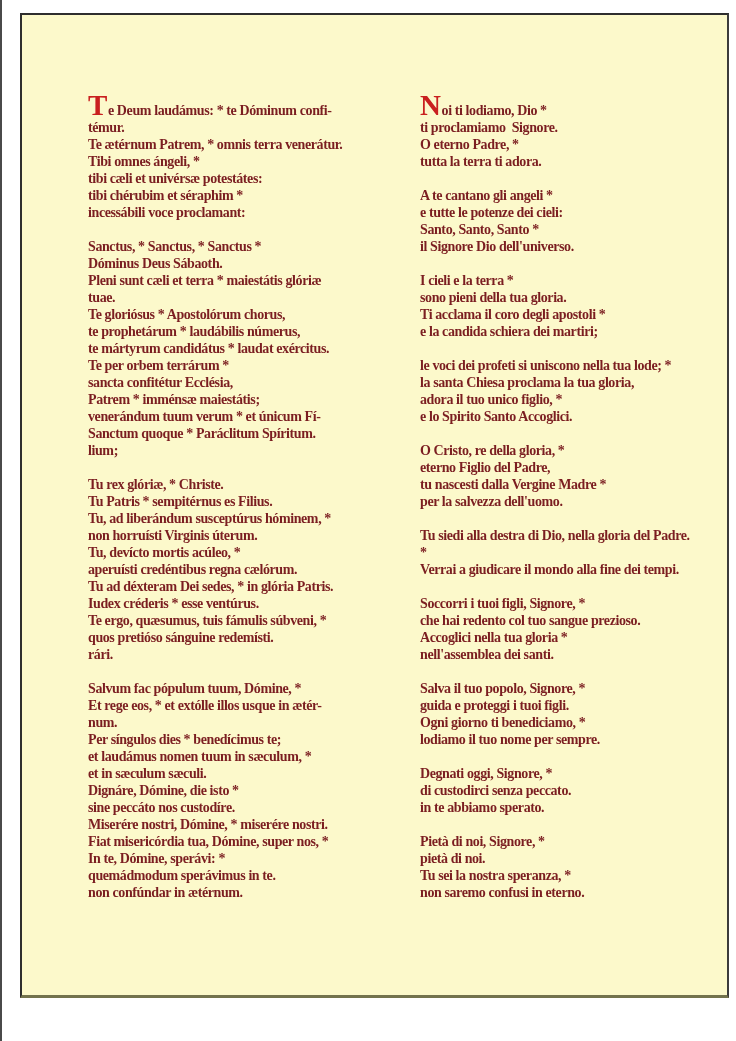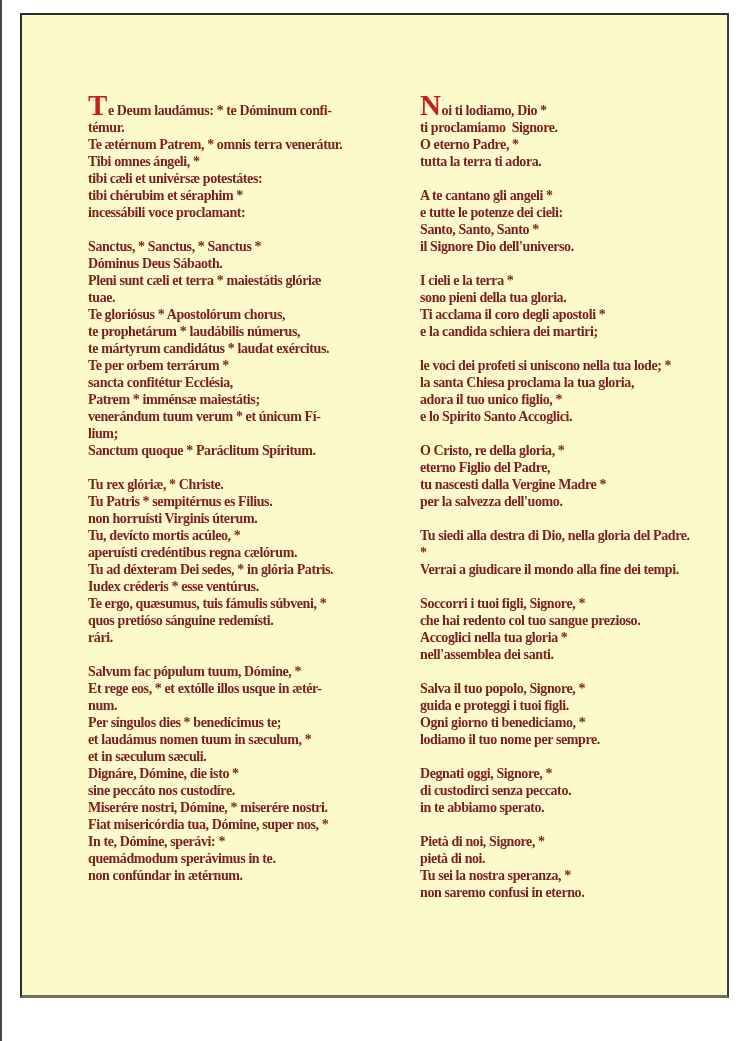--- a/index.html
+++ b/index.html
@@ -75,26 +75,27 @@
           <div class="line">Dóminus Deus Sábaoth.</div>
           <div class="line">Pleni sunt cæli et terra * maiestátis glóriæ</div>
           <div class="line">tuae.</div>
           <div class="line">Te gloriósus * Apostolórum chorus,</div>
           <div class="line">te prophetárum * laudábilis númerus,</div>
           <div class="line">te mártyrum candidátus * laudat exércitus.</div>
           <div class="line">Te per orbem terrárum *</div>
           <div class="line">sancta confitétur Ecclésia,</div>
           <div class="line">Patrem * imménsæ maiestátis;</div>
           <div class="line">venerándum tuum verum * et únicum Fí-</div>
+          <div class="line">Sanctum quoque * Paráclitum Spíritum.</div>
           <div class="line">lium;</div>
-          <div class="line">Sanctum quoque * Paráclitum Spíritum.</div>
         </div>
         <div class="stanza">
           <div class="line">Tu rex glóriæ, * Christe.</div>
           <div class="line">Tu Patris * sempitérnus es Filius.</div>
+          <div class="line">Tu, ad liberándum susceptúrus hóminem, *</div>
           <div class="line">non horruísti Virginis úterum.</div>
           <div class="line">Tu, devícto mortis acúleo, *</div>
           <div class="line">aperuísti credéntibus regna cælórum.</div>
           <div class="line">Tu ad déxteram Dei sedes, * in glória Patris.</div>
           <div class="line">Iudex créderis * esse ventúrus.</div>
           <div class="line">Te ergo, quæsumus, tuis fámulis súbveni, *</div>
           <div class="line">quos pretióso sánguine redemísti.</div>
           <div class="line">rári.</div>
         </div>
         <div class="stanza">

